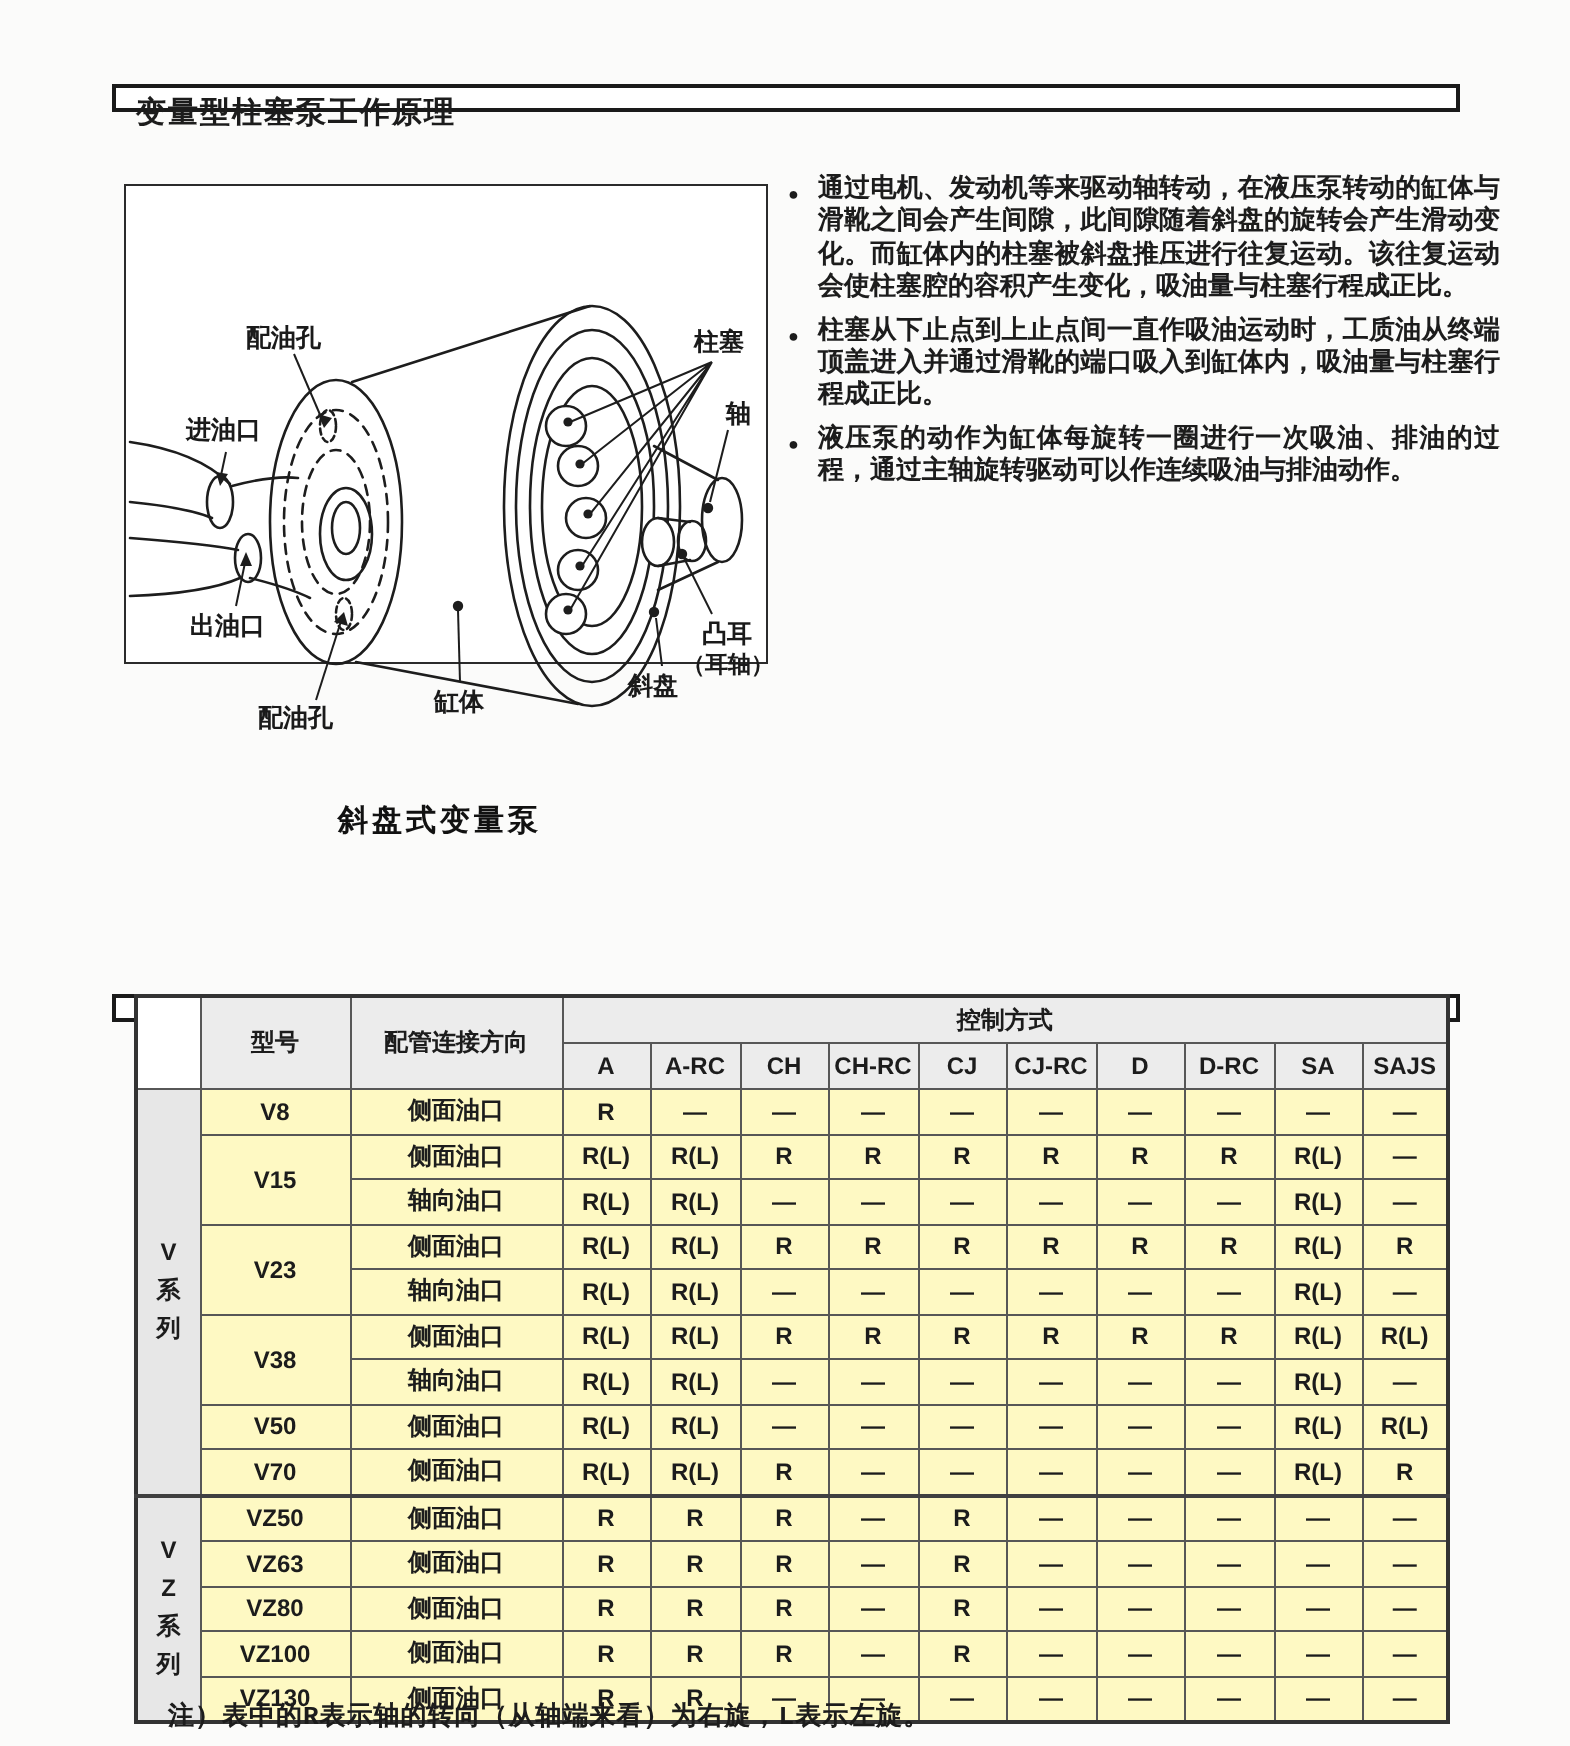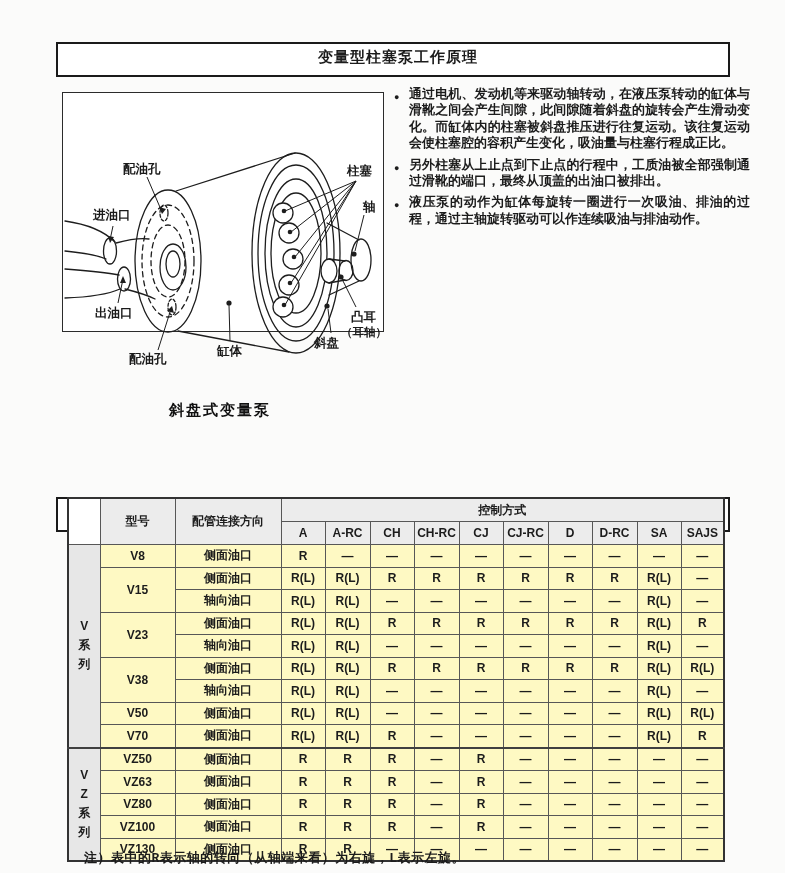--- a/index.html
+++ b/index.html
@@ -5,25 +5,25 @@
   html,body { margin:0; padding:0; }
   body {
     width:785px; height:873px;
     background:#fbfbfa;
     font-family:"Liberation Sans","DejaVu Sans",sans-serif;
     color:#1c1c1c;
     position:relative;
     overflow:hidden;
   }
   .sec-title {
-    position:absolute; left:56px; width:674px; height:35px;
+    position:absolute; left:56px; width:674px; height:14px;
     box-sizing:border-box;
     border:2px solid #1a1a1a; background:#fff;
     font-size:15px; font-weight:700; line-height:25px;
-    padding-left:10px; letter-spacing:1px;text-align:center;
+    padding-left:10px; letter-spacing:1px;
   }
   .title1 { top:42px; }
   .title2 { top:473px;margin-top:24px; }
 
   .figure {
     position:absolute; left:62px; top:92px; width:322px; height:240px;
     box-sizing:border-box; border:1.5px solid #2b2b2b; background:#fff;
   }
   .figure svg { display:block; }
   .fig-label { font-size:12.5px; font-weight:600; fill:#1a1a1a; }
@@ -159,21 +159,21 @@
 <div class="bullets">
   <div class="bullet">
     <span class="dot">●</span>
     <div class="bt">
         <p>通过电机、发动机等来驱动轴转动，在液压泵转动的缸体与滑靴之间会产生间隙，此间隙随着斜盘的旋转会产生滑动变化。而缸体内的柱塞被斜盘推压进行往复运动。该往复运动会使柱塞腔的容积产生变化，吸油量与柱塞行程成正比。</p>
       </div>
   </div>
   <div class="bullet">
     <span class="dot">●</span>
     <div class="bt">
-      <p>另外柱塞从上止点到下止点的行程中，工质油被全部强制通过滑靴的端口，最终从顶盖的出油口被排出。</p>
+      <p>柱塞从下止点到上止点间一直作吸油运动时，工质油从终端顶盖进入并通过滑靴的端口吸入到缸体内，吸油量与柱塞行程成正比。</p>
     </div>
   </div>
   <div class="bullet">
     <span class="dot">●</span>
     <div class="bt">
         <p>液压泵的动作为缸体每旋转一圈进行一次吸油、排油的过程，通过主轴旋转驱动可以作连续吸油与排油动作。</p>
       </div>
   </div>
 </div>
 

